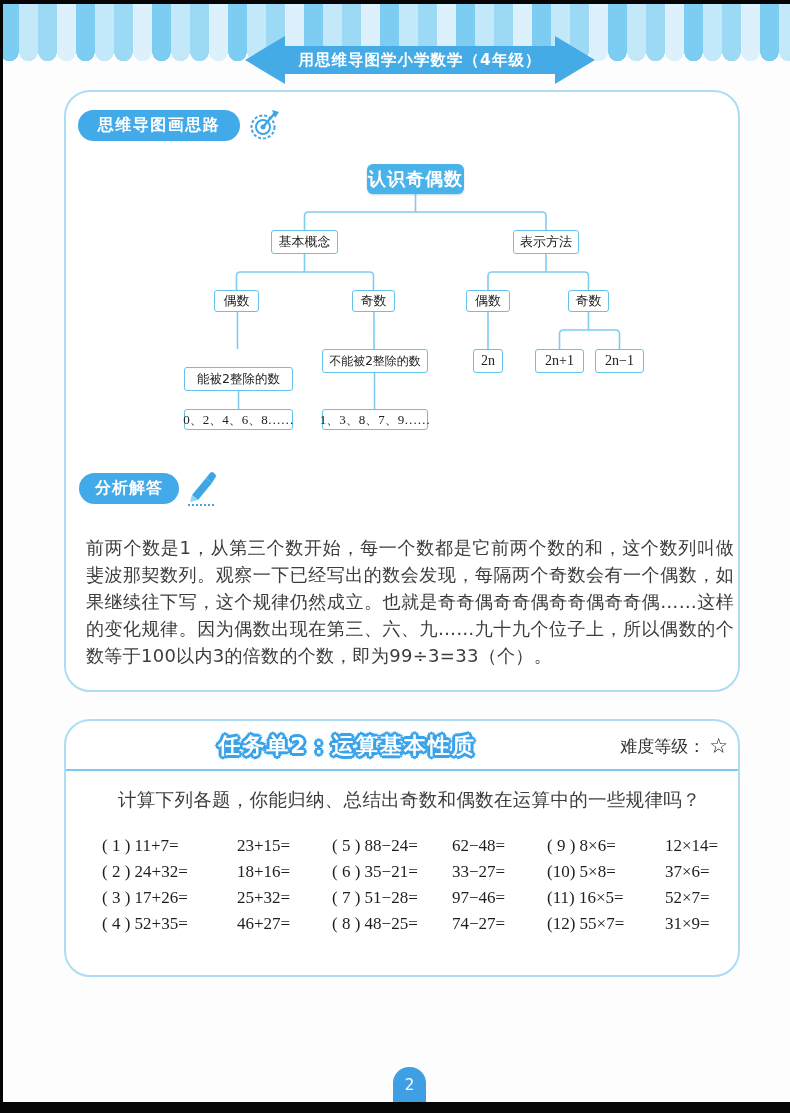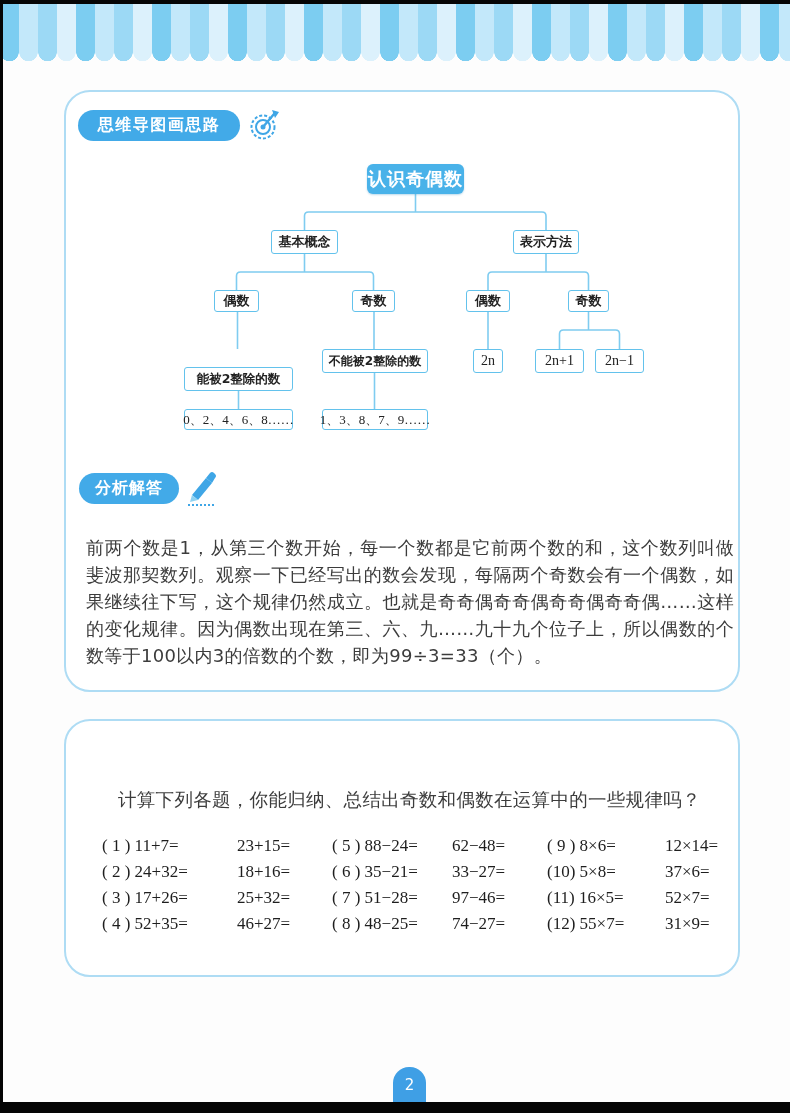--- a/index.html
+++ b/index.html
@@ -51,21 +51,21 @@
     font-size:16px; letter-spacing:1.5px; z-index:3;
   }
   .badge-icon { position:absolute; z-index:3; }
 
   
   .mm-svg { position:absolute; left:0; top:0; width:676px; height:602px; z-index:1; }
   .mnode {
     position:absolute; z-index:2; background:#fff;
     border:1.5px solid #63c2ec; border-radius:3px;
     display:flex; align-items:center; justify-content:center;
-    font-size:13px; font-weight:700; color:#222; white-space:nowrap;
+    font-size:13px; font-weight:400; color:#222; white-space:nowrap;
   }
   .mnode.root {
     background:#49b2e9; border:none; border-radius:6px; color:#fff;
     font-size:18px; font-weight:bold; letter-spacing:1px;
     box-shadow:0 1px 2px rgba(60,150,200,.35);
   }
   .mnode.serif { font-family:"Liberation Serif", serif; font-weight:400; font-size:14px; }
 
   
   .analysis-text {
@@ -116,20 +116,26 @@
 
 <div class="page">
 
   <div class="edge-top"></div>
   <div class="edge-left"></div>
   <div class="edge-bottom"></div>
 
   <div class="stripes-solid"></div>
   <div class="stripes-fringe"></div>
 
+  <div class="banner">
+    <svg viewBox="0 0 354 52">
+      <path d="M2 26 L42 2 L42 12 L312 12 L312 2 L352 26 L312 50 L312 40 L42 40 L42 50 Z" fill="#45abe7"></path>
+    </svg>
+    <div class="banner-title">用思维导图学小学数学（4年级）</div>
+  </div>
 
   <section class="card card1">
 
     <div class="badge" style="left:12px; top:18px; width:162px;">
       <span>思维导图画思路</span>
     </div>
     <svg class="badge-icon" style="left:182px; top:14px;" width="34" height="36" viewBox="0 0 34 36">
       <circle cx="15" cy="21" r="11.5" fill="none" stroke="#3fa6e6" stroke-width="2" stroke-dasharray="3 2"></circle>
       <circle cx="15" cy="21" r="7" fill="none" stroke="#3fa6e6" stroke-width="2"></circle>
       <circle cx="15" cy="21" r="2.5" fill="#3fa6e6"></circle>
@@ -180,20 +186,27 @@
     <svg class="badge-icon" style="left:118px; top:377px;" width="36" height="38" viewBox="0 0 36 38">
       <path d="M8 26 L22 9 L28 14 L14 31 Z" fill="#3fa6e6"></path>
       <path d="M22 9 L26 4 Q28 2 30 4 L31 5 Q33 7 31 9 L28 14 Z" fill="#3fa6e6"></path>
       <path d="M8 26 L14 31 L6 33 Z" fill="#8fd2f2"></path>
       <path d="M4 36 H30" stroke="#3fa6e6" stroke-width="2" stroke-dasharray="2 2"></path>
     </svg>
     <p class="analysis-text">前两个数是1，从第三个数开始，每一个数都是它前两个数的和，这个数列叫做斐波那契数列。观察一下已经写出的数会发现，每隔两个奇数会有一个偶数，如果继续往下写，这个规律仍然成立。也就是奇奇偶奇奇偶奇奇偶奇奇偶……这样的变化规律。因为偶数出现在第三、六、九……九十九个位子上，所以偶数的个数等于100以内3的倍数的个数，即为99÷3=33（个）。</p>
   </section>
 
   <section class="card card2">
+    <div class="card2-header">
+      <div class="task-title">任务单2：运算基本性质</div>
+      <div class="difficulty">
+        <span>难度等级：</span>
+        <span class="star">☆</span>
+      </div>
+    </div>
     <p class="task-prompt">计算下列各题，你能归纳、总结出奇数和偶数在运算中的一些规律吗？</p>
 
     <div class="problems">
       <span class="pcell">( 1 ) 11+7=</span>
       <span class="pcell">23+15=</span>
       <span class="pcell">( 5 ) 88−24=</span>
       <span class="pcell">62−48=</span>
       <span class="pcell">( 9 ) 8×6=</span>
       <span class="pcell">12×14=</span>
 

